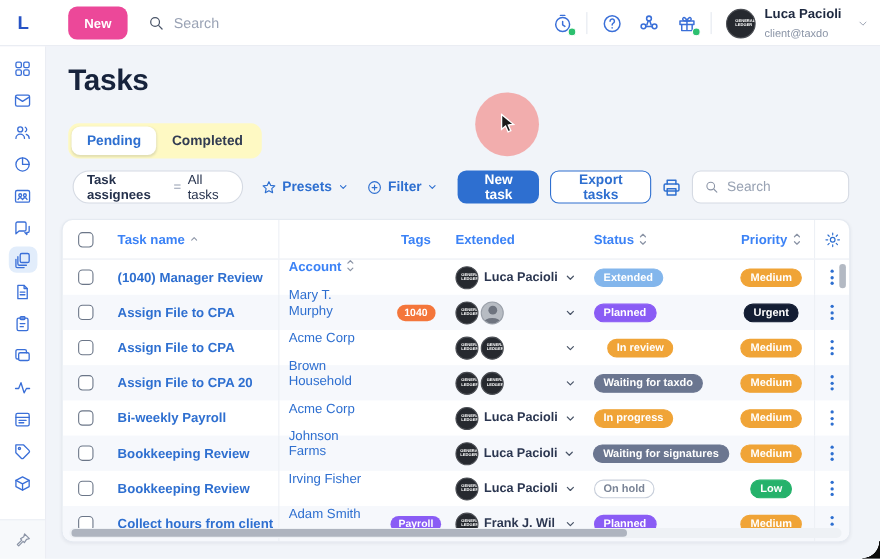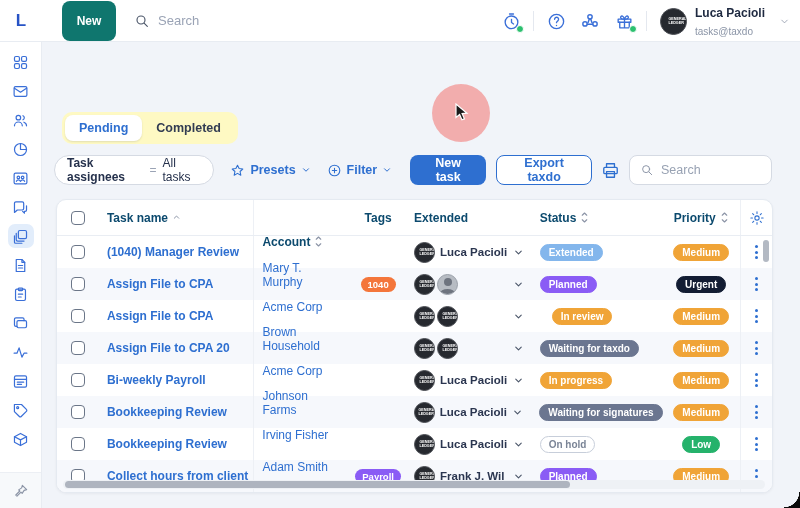--- a/index.html
+++ b/index.html
@@ -6,21 +6,21 @@
   html,body { width:800px; height:508px; overflow:hidden; }
   body { font-family:"Liberation Sans", sans-serif; background:#f1f4f9; position:relative; color:#25314c; }
 
   svg { display:block; }
   .ic { stroke:#3a6fd8; fill:none; stroke-width:1.7; stroke-linecap:round; stroke-linejoin:round; }
   .ic-gray { stroke:#8b94a6; }
 
   
   .topbar { position:absolute; top:0; left:0; width:800px; height:42px; background:#fff; border-bottom:1px solid #e8ecf2; display:flex; align-items:center; z-index:5; }
   .logo { width:42px; text-align:center; font-size:17px; font-weight:800; color:#2753c5; }
-  .btn-new { margin-left:20px; width:54px; height:40px; background:#0f766e; color:#fff; border:none; border-radius:8px; font-size:12px; font-weight:700; font-family:inherit; cursor:pointer; }
+  .btn-new { margin-left:20px; width:54px; height:30px; background:#ec4899; color:#fff; border:none; border-radius:8px; font-size:12px; font-weight:700; font-family:inherit; cursor:pointer; }
   .top-search { display:flex; align-items:center; margin-left:18px; gap:8px; }
   .top-search input { border:none; outline:none; font-size:13px; color:#25314c; width:180px; background:transparent; font-family:inherit; }
   .top-search input::placeholder { color:#9aa3b5; }
   .top-right { position:absolute; right:10px; top:0; height:42px; display:flex; align-items:center; }
   .tico { position:relative; width:22px; height:22px; display:flex; align-items:center; justify-content:center; cursor:pointer; }
   .tico + .tico { margin-left:12px; }
   .gdot { position:absolute; right:-2px; bottom:-1px; width:8px; height:8px; border-radius:50%; background:#2cc06f; border:1.5px solid #fff; }
   .vsep { width:1px; height:20px; background:#e4e8ef; margin:0 11px; }
   .user { display:flex; align-items:center; margin-left:2px; cursor:pointer; }
   .av { border-radius:50%; }
@@ -43,36 +43,36 @@
   .content { position:absolute; left:42px; top:42px; width:758px; height:466px; }
   .page-title { position:absolute; top:16px; left:20px; font-size:27px; font-weight:800; color:#17233c; letter-spacing:-.3px; }
 
   .tabs { position:absolute; top:70px; left:20px; background:#fef9c3; border-radius:10px; padding:3px; display:flex; }
   .tab { font-size:12.5px; font-weight:700; padding:6px 14px; border-radius:8px; cursor:pointer; color:#323c52; }
   .tab.active { background:#fff; color:#2e6fd0; box-shadow:0 1px 2px rgba(20,30,60,.12); }
 
   .click-spot { position:absolute; top:42px; left:390px; width:58px; height:58px; border-radius:50%; background:rgba(242,160,160,.85); z-index:3; }
   .cursor { position:absolute; top:19px; left:22px; }
 
-  .toolbar { position:absolute; top:112px; left:12px; right:28px; height:32px; display:flex; align-items:center; }
+  .toolbar { position:absolute; top:112px; left:24px; right:28px; height:32px; display:flex; align-items:center; }
   .chip { display:flex; align-items:center; gap:6px; border:1px solid #d5dae3; background:#fff; border-radius:16px; height:30px; padding:0 12px; font-size:12px; cursor:pointer; }
   .chip-field { font-weight:700; color:#25314c; }
   .chip-op { color:#9aa3b5; font-weight:400; }
   .chip-val { color:#25314c; }
   .linkbtn { display:flex; align-items:center; gap:5px; color:#2e6fd0; font-size:12.5px; font-weight:700; cursor:pointer; }
   .btn-primary { height:30px; padding:0 14px; background:#2e6fd0; border:none; border-radius:8px; color:#fff; font-size:12.5px; font-weight:700; font-family:inherit; cursor:pointer; }
   .btn-outline { height:30px; padding:0 13px; background:#fff; border:1px solid #2e6fd0; border-radius:8px; color:#2e6fd0; font-size:12.5px; font-weight:700; font-family:inherit; cursor:pointer; }
   .tb-search { display:flex; align-items:center; gap:7px; height:30px; width:152px; border:1px solid #d5dae3; background:#fff; border-radius:8px; padding:0 10px; }
   .tb-search input { border:none; outline:none; width:100px; font-size:12.5px; background:transparent; font-family:inherit; color:#25314c; }
   .tb-search input::placeholder { color:#98a2b3; }
 
   
   .card { position:absolute; top:157px; left:14px; width:717px; height:294px; background:#fff; border:1px solid #e5eaf1; border-radius:10px; box-shadow:0 1px 3px rgba(16,24,40,.05); overflow:hidden; }
   .thead { display:flex; align-items:center; height:36px; border-bottom:1px solid #e9edf3; }
-  .th { font-size:12px; font-weight:700; color:#0c4a6e; display:flex; align-items:center; gap:4px; cursor:pointer; }
+  .th { font-size:12px; font-weight:700; color:#3b82f6; display:flex; align-items:center; gap:4px; cursor:pointer; }
   .tr { display:flex; align-items:center; height:32px; }
   .tr.alt { background:#f6f8fc; }
   .td, .th { padding:0 8px; }
   .c-check { width:42px; display:flex; justify-content:center; align-items:center; }
   .c-task { width:156px; align-self:stretch; display:flex; align-items:center; border-right:1px solid #edf0f5; white-space:nowrap; overflow:hidden; }
   .c-account { width:96px; display:flex; align-items:center;margin-top:48px; }
   .c-tags { width:56px; display:flex; justify-content:center; align-items:center; padding:0 2px; }
   .c-assign { width:126px; display:flex; align-items:center; gap:5px; }
   .c-status { width:131px; display:flex; align-items:center; padding-right:0; }
   .c-priority { width:78px; display:flex; justify-content:center; align-items:center; }
@@ -146,21 +146,21 @@
         </svg>
       <span class="gdot"></span>
     </div>
     <span class="vsep"></span>
     <div class="user">
       <span class="av av-gl">
           <i class="gl-txt">GENERAL LEDGER</i>
         </span>
       <span class="user-meta">
         <span class="user-name">Luca Pacioli</span>
-        <span class="user-mail">tasks@taxdo</span>
+        <span class="user-mail">client@taxdo</span>
       </span>
       <span class="user-chev">
           <svg width="11" height="11" viewBox="0 0 24 24" class="ic ic-gray">
             <path d="M6 9l6 6 6-6"></path>
           </svg>
         </span>
     </div>
   </div>
 </header>
 
@@ -258,20 +258,21 @@
       </div>
   </div>
   <div class="side-bottom">
     <svg width="16" height="16" viewBox="0 0 24 24" class="ic ic-gray">
         <path d="M14 3.5l6.5 6.5-3.8 1-3 4.5-1.7-1.7L6 19.8 4.2 18l6-6-1.7-1.7 4.5-3z"></path>
       </svg>
   </div>
 </nav>
 
 <main class="content">
+  <h1 class="page-title">Tasks</h1>
 
   <div class="tabs">
     <div class="tab active">Pending</div>
     <div class="tab">Completed</div>
   </div>
 
   <div class="click-spot">
     <svg class="cursor" width="17" height="19" viewBox="0 0 17 19">
         <path d="M2 1l0 13.5 3.6-3 2.3 5.3 2.5-1-2.3-5.2 4.9-.4z" fill="#1b1b1b" stroke="#fff" stroke-width="1.2"></path>
       </svg>
@@ -304,21 +305,21 @@
           </svg>
         </span>
       <span>Filter</span>
       <span>
           <svg width="10" height="10" viewBox="0 0 24 24" class="ic" style="stroke:#2e6fd0;stroke-width:2.4">
             <path d="M6 9l6 6 6-6"></path>
           </svg>
         </span>
     </div>
     <button class="btn-primary" style="margin-left:18px">New task</button>
-    <button class="btn-outline" style="margin-left:10px">Export taxdo</button>
+    <button class="btn-outline" style="margin-left:10px">Export tasks</button>
     <span style="margin-left:9px;cursor:pointer">
       <svg width="19" height="19" viewBox="0 0 24 24" class="ic" style="stroke:#2e6fd0">
           <path d="M7 8V3.5h10V8"></path>
           <rect x="3.5" y="8" width="17" height="8" rx="1.5"></rect>
           <rect x="7" y="13.5" width="10" height="7"></rect>
         </svg>
     </span>
     <div class="tb-search" style="margin-left:9px">
       <span>
           <svg width="14" height="14" viewBox="0 0 24 24" class="ic ic-gray">

